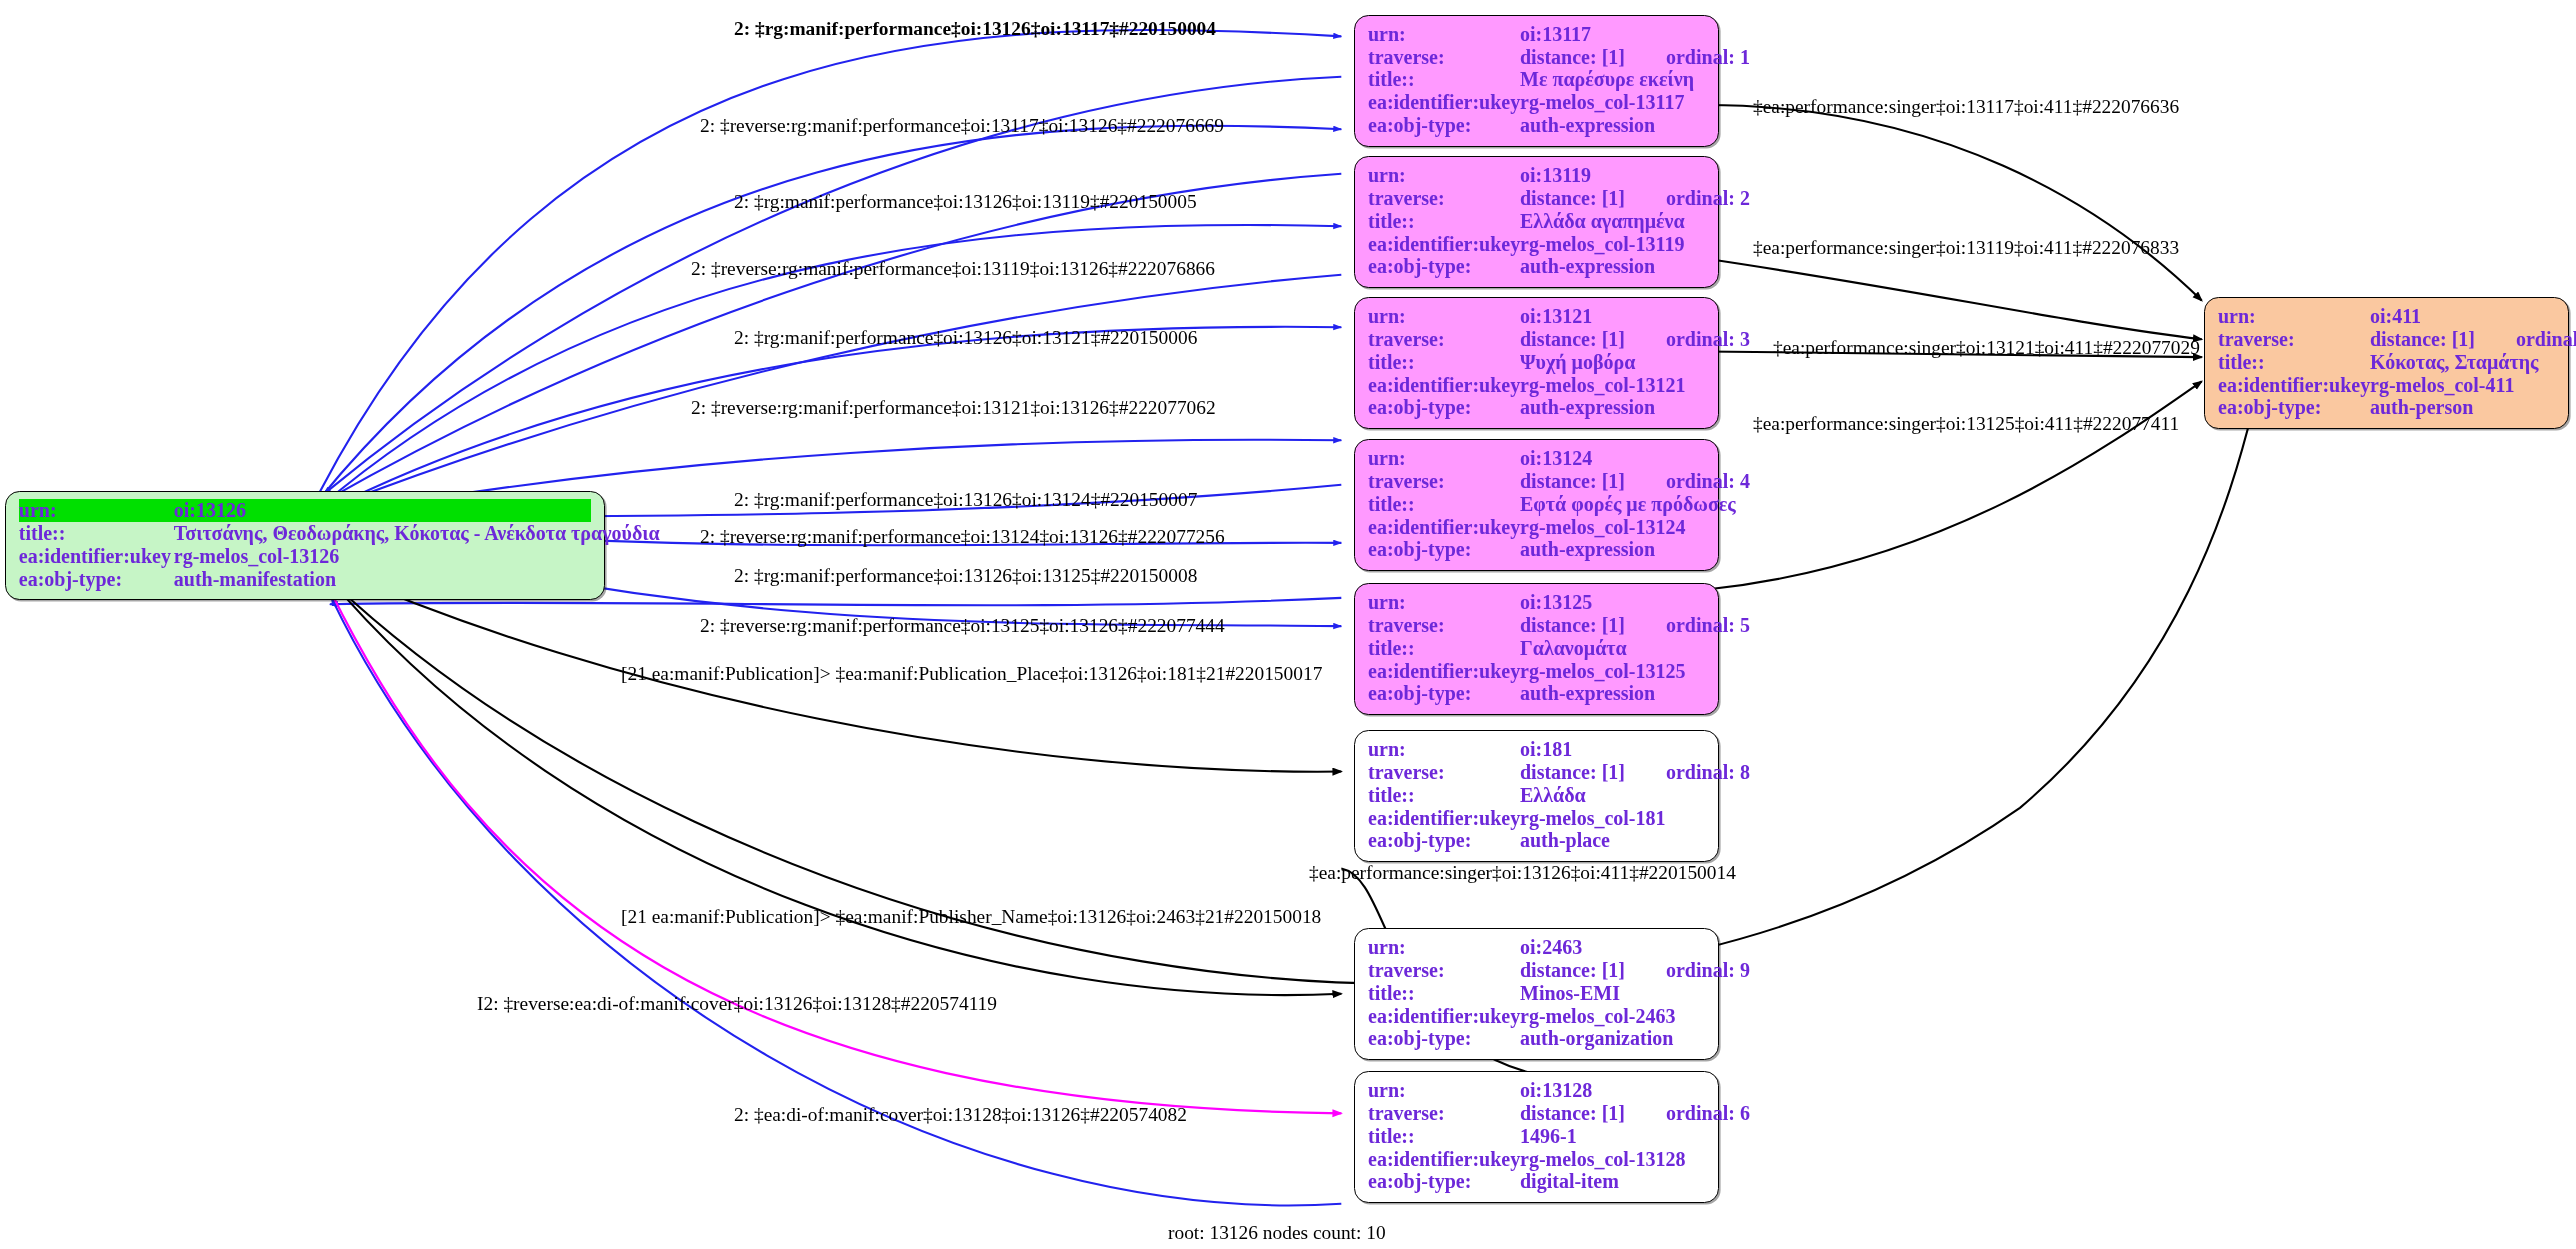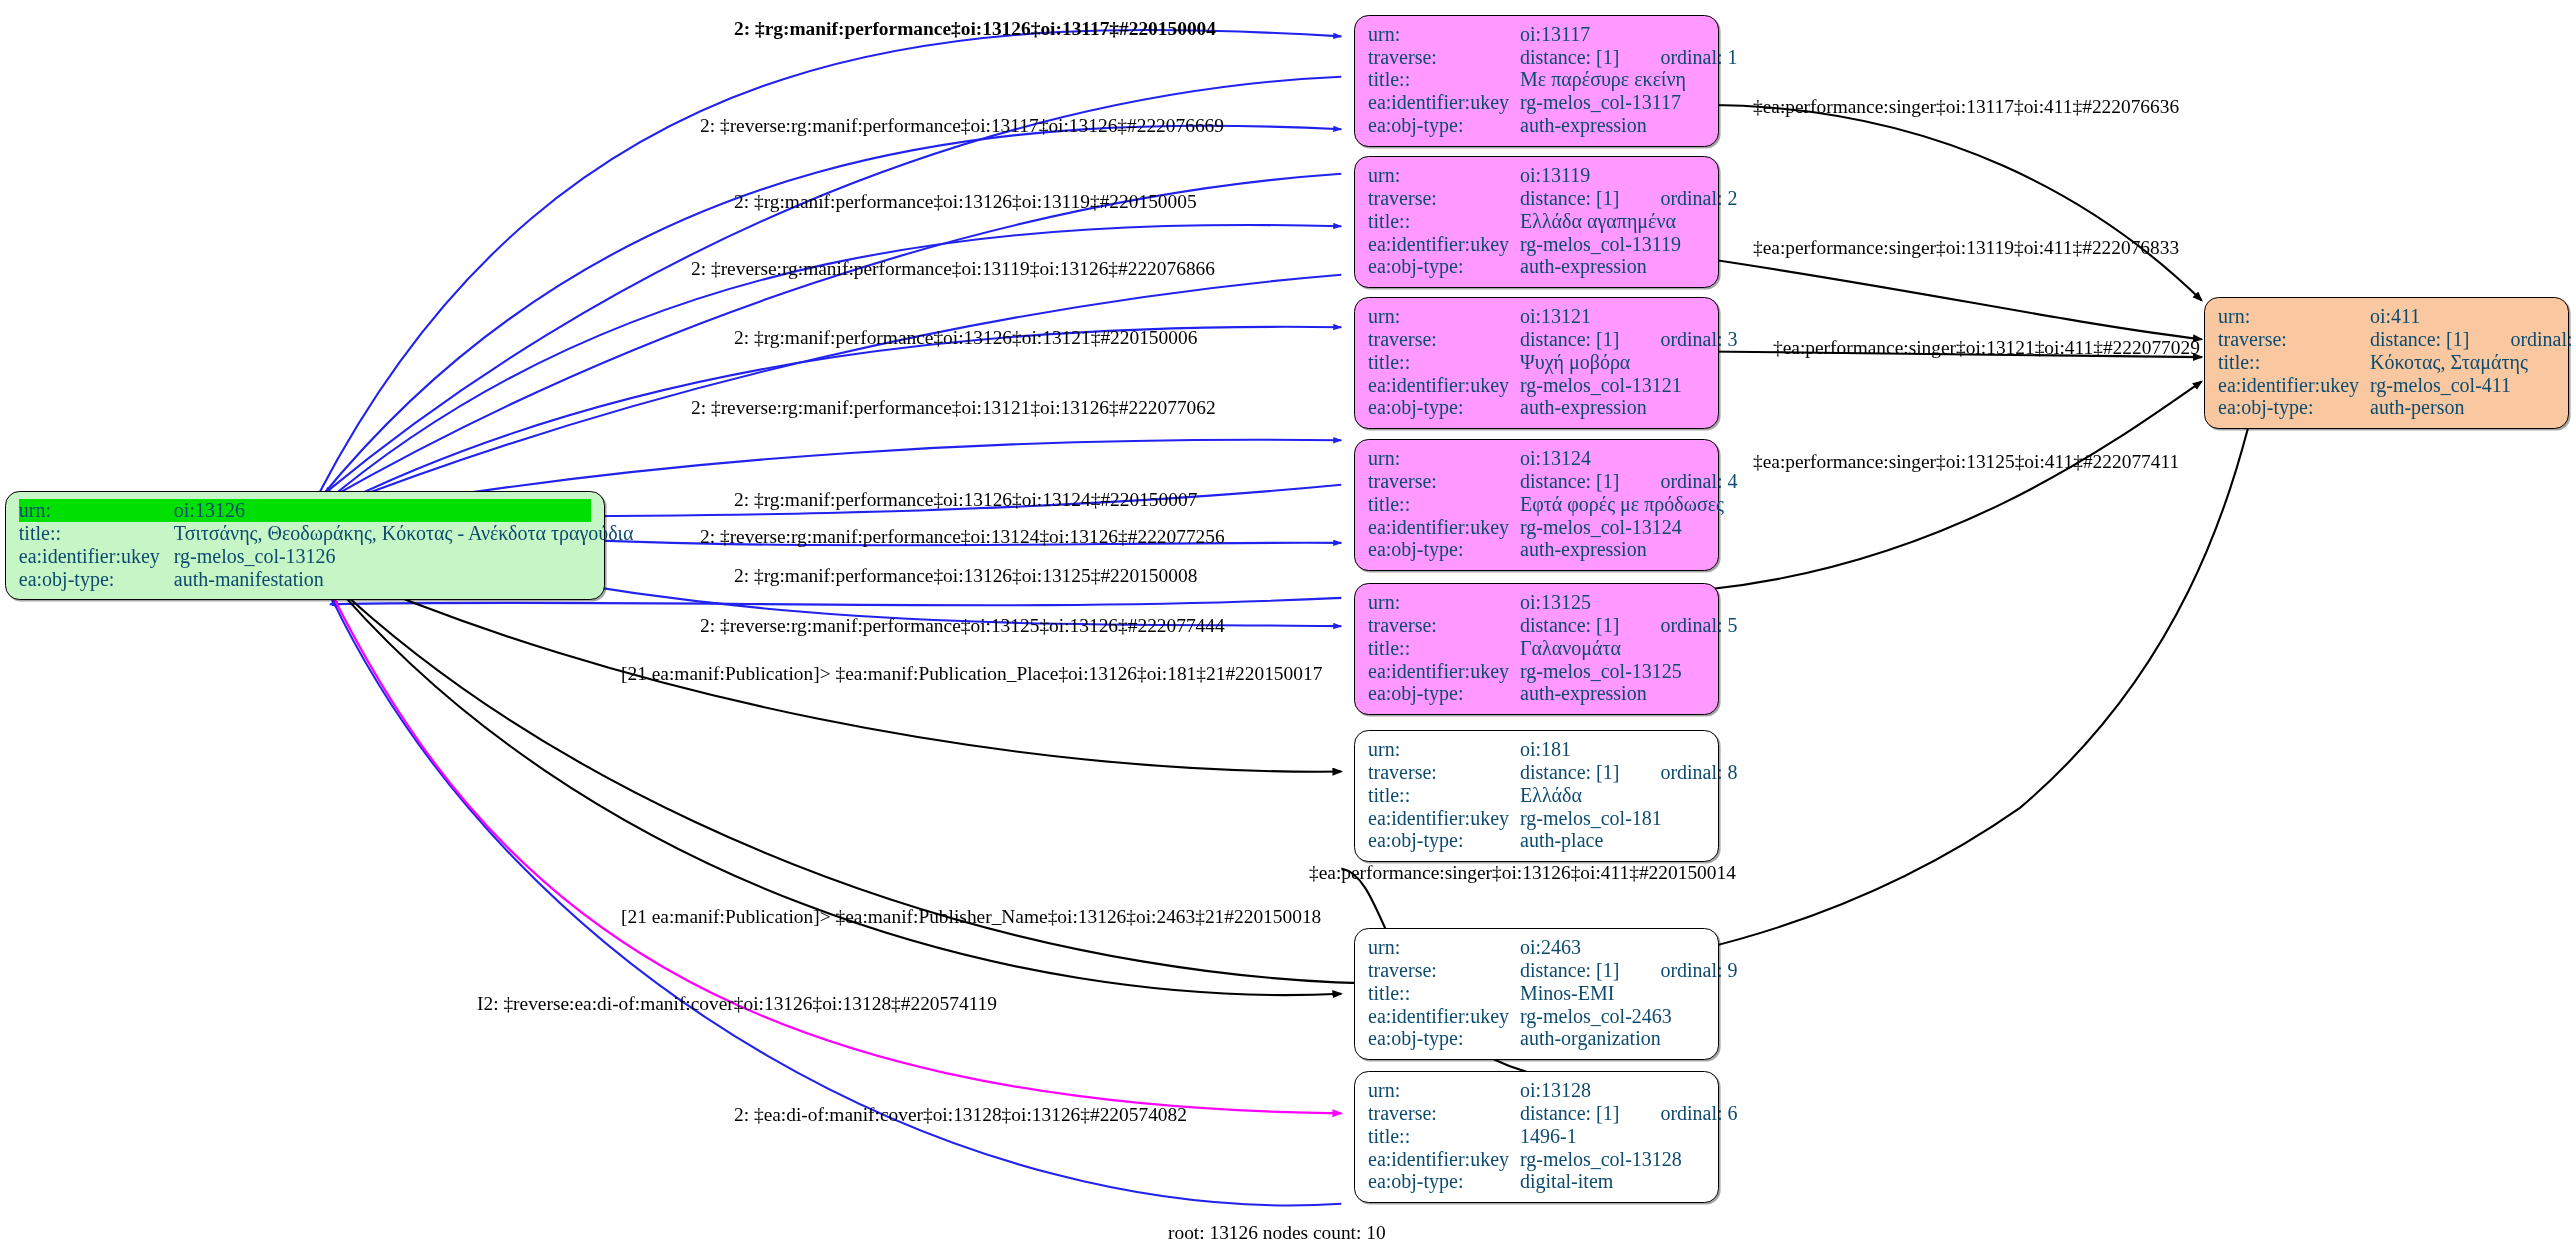--- a/index.html
+++ b/index.html
@@ -27,23 +27,24 @@
   }
   .node {
     position: absolute;
     box-sizing: border-box;
     border: 1.6px solid #000000;
     border-radius: 14.5px;
     background: #ffffff;
     padding: 7.3px 13px 9px 13px;
     font-size: 20px;
     line-height: 1.14;
-    color: #0c4a6e;
+    color: #6d28d9;
     white-space: nowrap;
     box-shadow: 1.6px 1.6px 0 rgba(0,0,0,0.35);
+    font-weight: bold;
   }
   .node.root   { background: #c6f5c6; }
   .node.expr   { background: #ff99ff; }
   .node.person { background: #fac8a0; }
   .node.plain  { background: #ffffff; }
 
   .row {
     display: flex;
     align-items: baseline;
   }
@@ -399,20 +400,20 @@
   <div class="edge-label" style="left:477px; top:994px;">I2: ‡reverse:ea:di-of:manif:cover‡oi:13126‡oi:13128‡#220574119</div>
 
   <div class="edge-label" style="left:734px; top:1105px;">2: ‡ea:di-of:manif:cover‡oi:13128‡oi:13126‡#220574082</div>
 
   <div class="edge-label" style="left:1753px; top:97px;">‡ea:performance:singer‡oi:13117‡oi:411‡#222076636</div>
 
   <div class="edge-label" style="left:1753px; top:238px;">‡ea:performance:singer‡oi:13119‡oi:411‡#222076833</div>
 
   <div class="edge-label" style="left:1753px; top:338px;margin-left:20px;">‡ea:performance:singer‡oi:13121‡oi:411‡#222077029</div>
 
-  <div class="edge-label" style="left:1753px; top:414px;margin-top:38px;">‡ea:performance:singer‡oi:13125‡oi:411‡#222077411</div>
+  <div class="edge-label" style="left:1753px; top:414px;">‡ea:performance:singer‡oi:13125‡oi:411‡#222077411</div>
 
   <div class="edge-label" style="left:1309px; top:863px;">‡ea:performance:singer‡oi:13126‡oi:411‡#220150014</div>
 
   <div class="footer" style="left:1168px; top:1222px;">root: 13126 nodes count: 10</div>
 
 </div>
 
 
 </body></html>

